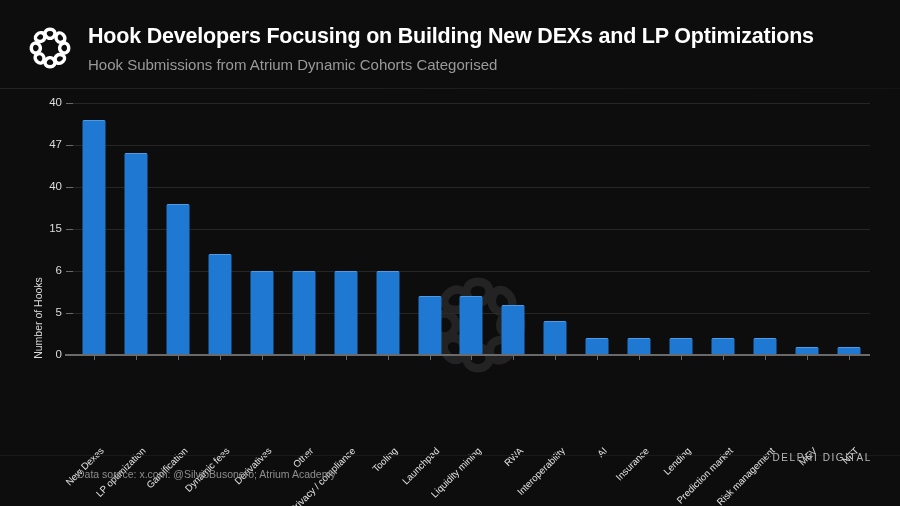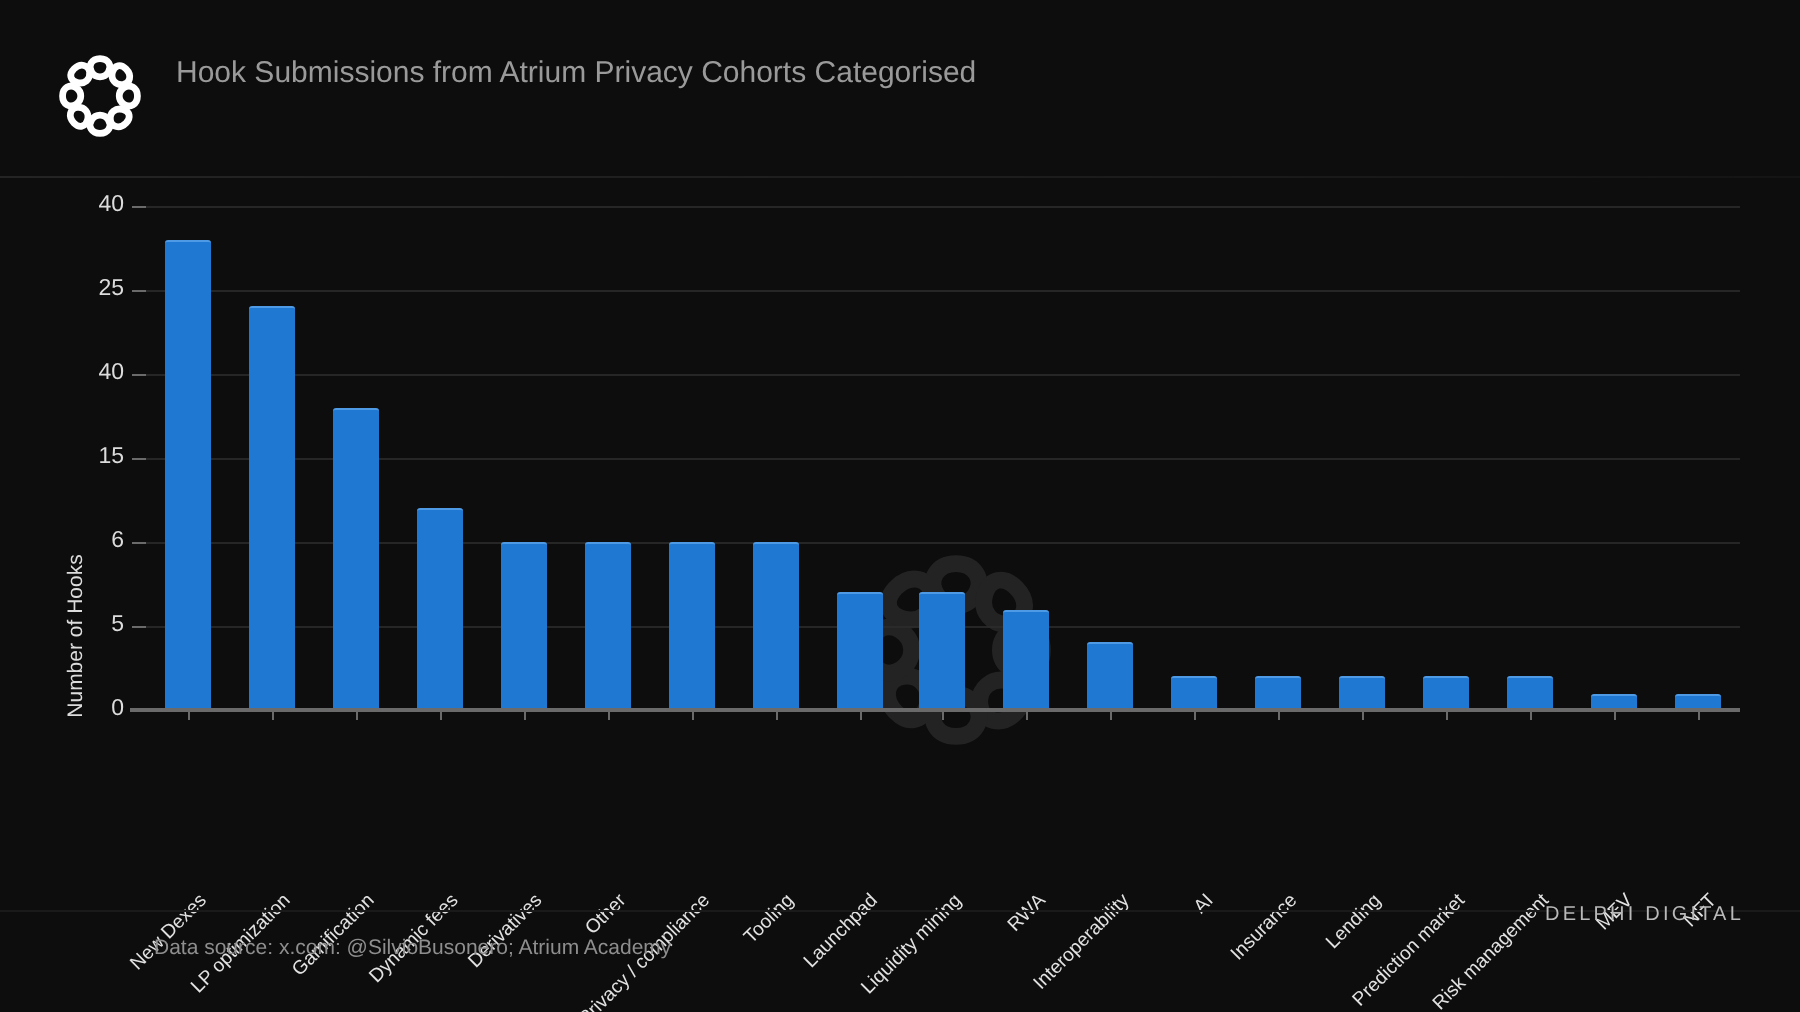--- a/index.html
+++ b/index.html
@@ -124,21 +124,22 @@
           <path d="M86 50 C86 58 79 62 73 58 C67 54 67 46 73 42 C79 38 86 42 86 50 Z"></path>
           <path d="M75 76 C69 82 61 80 60 73 C59 66 65 61 72 63 C79 65 80 71 75 76 Z"></path>
           <path d="M50 86 C42 86 38 79 42 73 C46 67 54 67 58 73 C62 79 58 86 50 86 Z"></path>
           <path d="M25 76 C19 70 21 62 28 61 C35 60 40 66 38 73 C36 80 30 81 25 76 Z"></path>
           <path d="M14 50 C14 42 21 38 27 42 C33 46 33 54 27 58 C21 62 14 58 14 50 Z"></path>
           <path d="M25 24 C31 18 39 20 40 27 C41 34 35 39 28 37 C21 35 20 29 25 24 Z"></path>
         </g>
       </svg>
     </div>
     <div class="header-text">
-      <div class="subtitle">Hook Submissions from Atrium Privacy Cohorts Categorised</div>
+      <div class="title">Hook Developers Focusing on Building New DEXs and LP Optimizations</div>
+      <div class="subtitle">Hook Submissions from Atrium Dynamic Cohorts Categorised</div>
     </div>
   </div>
   <div class="header-rule"></div>
 
   <div class="chart-area">
 
     <div class="ylabel">Number of Hooks</div>
 
     <div class="watermark">
       <svg viewBox="0 0 100 100" width="120" height="120" aria-hidden="true">
@@ -167,21 +168,21 @@
           <div class="ytick-mark" style="top: 168px;"></div>
           <div class="ytick-label" style="top: 168px;">6</div>
           <div class="gridline" style="top: 126px;"></div>
           <div class="ytick-mark" style="top: 126px;"></div>
           <div class="ytick-label" style="top: 126px;">15</div>
           <div class="gridline" style="top: 84px;"></div>
           <div class="ytick-mark" style="top: 84px;"></div>
           <div class="ytick-label" style="top: 84px;">40</div>
           <div class="gridline" style="top: 42px;"></div>
           <div class="ytick-mark" style="top: 42px;"></div>
-          <div class="ytick-label" style="top: 42px;">25</div>
+          <div class="ytick-label" style="top: 42px;">47</div>
           <div class="gridline" style="top: 0px;"></div>
           <div class="ytick-mark" style="top: 0px;"></div>
           <div class="ytick-label" style="top: 0px;">40</div>
         </div>
       <div class="bars" id="bars">
           <div class="bar-slot" style="left: 0px; width: 41.9474px;">
             <div class="bar" title="New Dexes: 28" style="height: 235.2px; background: rgb(31, 120, 209);"></div>
             <div class="xtick" style="left: 20.9737px;"></div>
           </div>
           <div class="bar-slot" style="left: 41.9474px; width: 41.9474px;">

